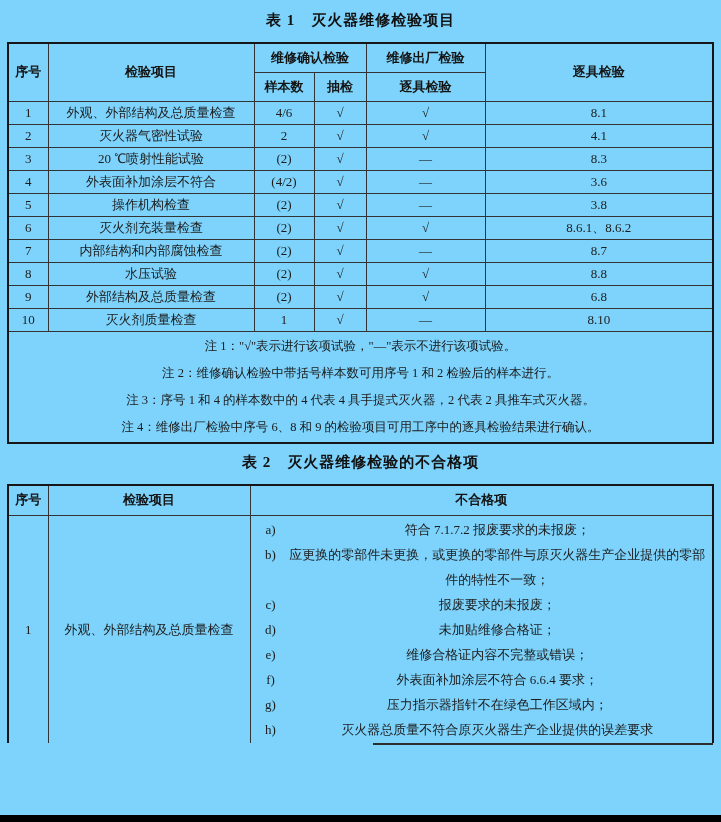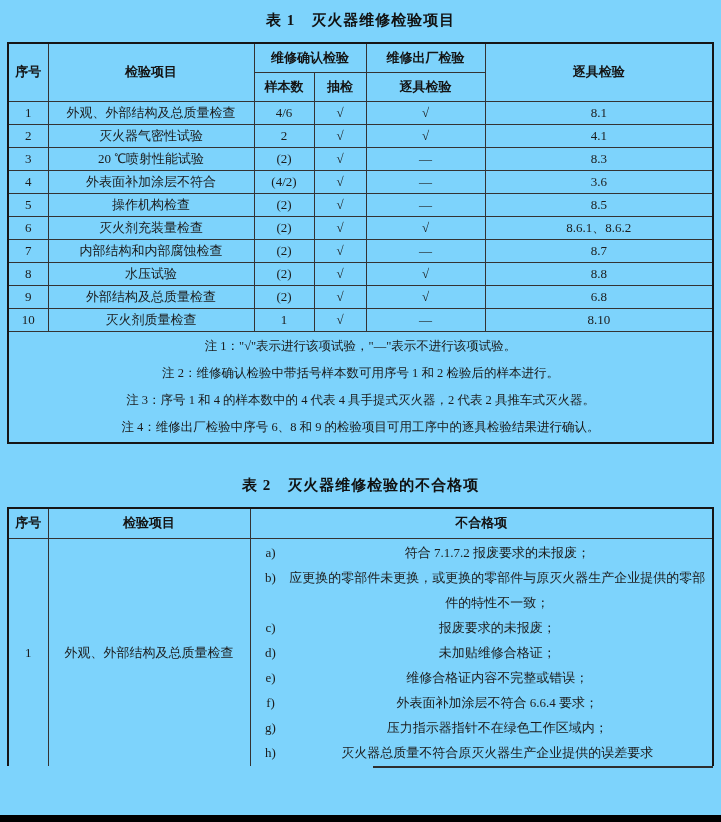--- a/index.html
+++ b/index.html
@@ -14,21 +14,21 @@
     box-sizing: border-box;
   }
   .doc-title {
     text-align: center;
     font-weight: bold;
     font-size: 15px;
     letter-spacing: 1px;
     color: #111;
   }
   .title-1 { padding-top: 11px; }
-  .title-2 { margin-top: 32px; }
+  .title-2 { margin-top: 9px; }
 
   table.tbl {
     border-collapse: collapse;
     table-layout: fixed;
     width: 705px;
     margin: 12px auto 0 auto;
     border: 2px solid #161616;
   }
   .tbl th, .tbl td {
     border: 1px solid #333;
@@ -148,21 +148,21 @@
         <td>√</td>
         <td>—</td>
         <td>3.6</td>
       </tr>
       <tr>
         <td>5</td>
         <td class="cell-left">操作机构检查</td>
         <td>(2)</td>
         <td>√</td>
         <td>—</td>
-        <td>8.5</td>
+        <td>3.8</td>
       </tr>
       <tr>
         <td>6</td>
         <td class="cell-left">灭火剂充装量检查</td>
         <td>(2)</td>
         <td>√</td>
         <td>√</td>
         <td>8.6.1、8.6.2</td>
       </tr>
       <tr>

